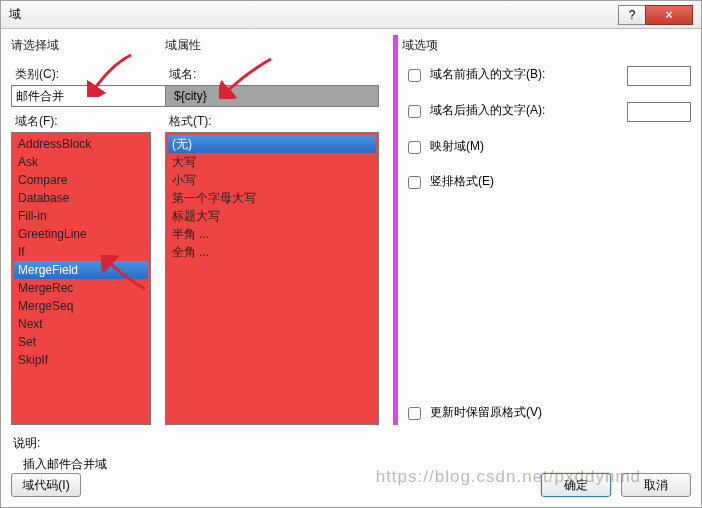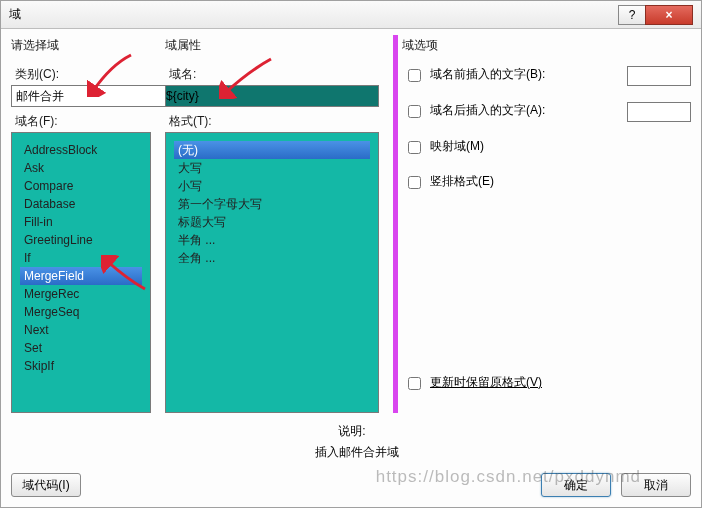--- a/index.html
+++ b/index.html
@@ -16,33 +16,33 @@
   .col { display: flex; flex-direction: column; }
   .col1 { width: 140px; }
   .col2 { width: 214px; }
   .col3 { flex: 1; border-left: 5px solid #d946ef; padding-left: 4px; }
   .section-title { margin: 2px 0 6px 0; color: #1a1a1a; }
   .label { margin: 6px 0 2px 4px; color: #1a1a1a; }
   .combo { position: relative; display: flex; align-items: flex-end; }
   .combo input { flex: 1; height: 22px; padding: 2px 4px; border: 1px solid #7a7a7a; background: #fff; }
   .combo .dropbtn { width: 20px; height: 22px; border: 1px solid #7a7a7a; border-left: none; background: linear-gradient(#f7f7f7,#e2e2e2); display: flex; align-items: center; justify-content: center; }
   .combo .dropbtn svg { width: 8px; height: 6px; }
-  .textbox { width: 100%; height: 22px; padding: 2px 0; border: 1px solid #7a7a7a; background: #0f766e; }
-  .listbox { flex: 1; min-height: 0; border: 1px solid #7a7a7a; background: #14b8a6; overflow-y: auto; padding: 8px; }
+  .textbox { width: 100%; height: 22px; padding: 2px 8px; border: 1px solid #7a7a7a; background: #a3a3a3; }
+  .listbox { flex: 1; min-height: 0; border: 1px solid #7a7a7a; background: #ef4444; overflow-y: auto; padding: 2px; }
   .listbox .item { padding: 1px 4px; white-space: nowrap; color: #222; line-height: 16px; }
   .listbox .item.selected { background: #2f7bd1; background: linear-gradient(#4a92e6, #2a6cc7); color: #fff; }
   .list-fieldnames { height: 268px; }
   .list-formats { height: 162px; }
   .opt-row { display: flex; align-items: flex-start; gap: 6px; margin: 6px 0 10px 2px; }
   .opt-row input[type=checkbox] { width: 13px; height: 13px; }
   .opt-row .opttext { flex: 1 1 auto; }
   .opt-row .smallinput { width: 64px; height: 20px; border: 1px solid #7a7a7a; padding: 1px 3px; background: #fff; }
   .spacer { flex: 1; }
-  .desc-block { margin: 10px 0 0 2px; text-align: center; }
-  .btnrow { display: flex; align-items: flex-end; margin-top: 12px; }
+  .desc-block { margin: 10px 0 0 2px; }
+  .btnrow { display: flex; align-items: flex-end; margin-top: 0; }
   .btnrow .spacer { flex: 1; }
   .btn { height: 24px; min-width: 70px; padding: 0 10px; border: 1px solid #8a8a8a; background: linear-gradient(#fdfdfd,#e5e5e5); border-radius: 3px; display: inline-flex; align-items: center; justify-content: center; }
   .btn.default { border-color: #3c7fb1; box-shadow: 0 0 2px rgba(60,127,177,0.6); }
   .watermark { position: absolute; right: 60px; bottom: 20px; color: #404040; opacity: 0.35; font-size: 17px; letter-spacing: 1px; pointer-events: none; }
   .arrow-annot { position: absolute; pointer-events: none; }
   
   ::-webkit-scrollbar { width: 16px; }
   ::-webkit-scrollbar-track { background: #f0f0f0; border-left: 1px solid #d0d0d0; }
   ::-webkit-scrollbar-thumb { background: #d0d4dc; border: 1px solid #b0b4bc; }
 </style>
@@ -160,21 +160,21 @@
           <span class="opttext">映射域(M)</span>
         </div>
 
         <div class="opt-row">
           <input type="checkbox" style="">
           <span class="opttext">竖排格式(E)</span>
         </div>
 
         <div class="spacer"></div>
 
-        <div class="opt-row" style="margin-bottom:20px;text-decoration:underline;">
+        <div class="opt-row" style="margin-bottom:2px;">
           <input type="checkbox" style="">
           <span class="opttext">更新时保留原格式(V)</span>
         </div>
       </div>
 
     </div>
 
     <div class="desc-block">
       <div>说明:</div>
       <div style="margin: 4px 0 0 10px;">插入邮件合并域</div>

